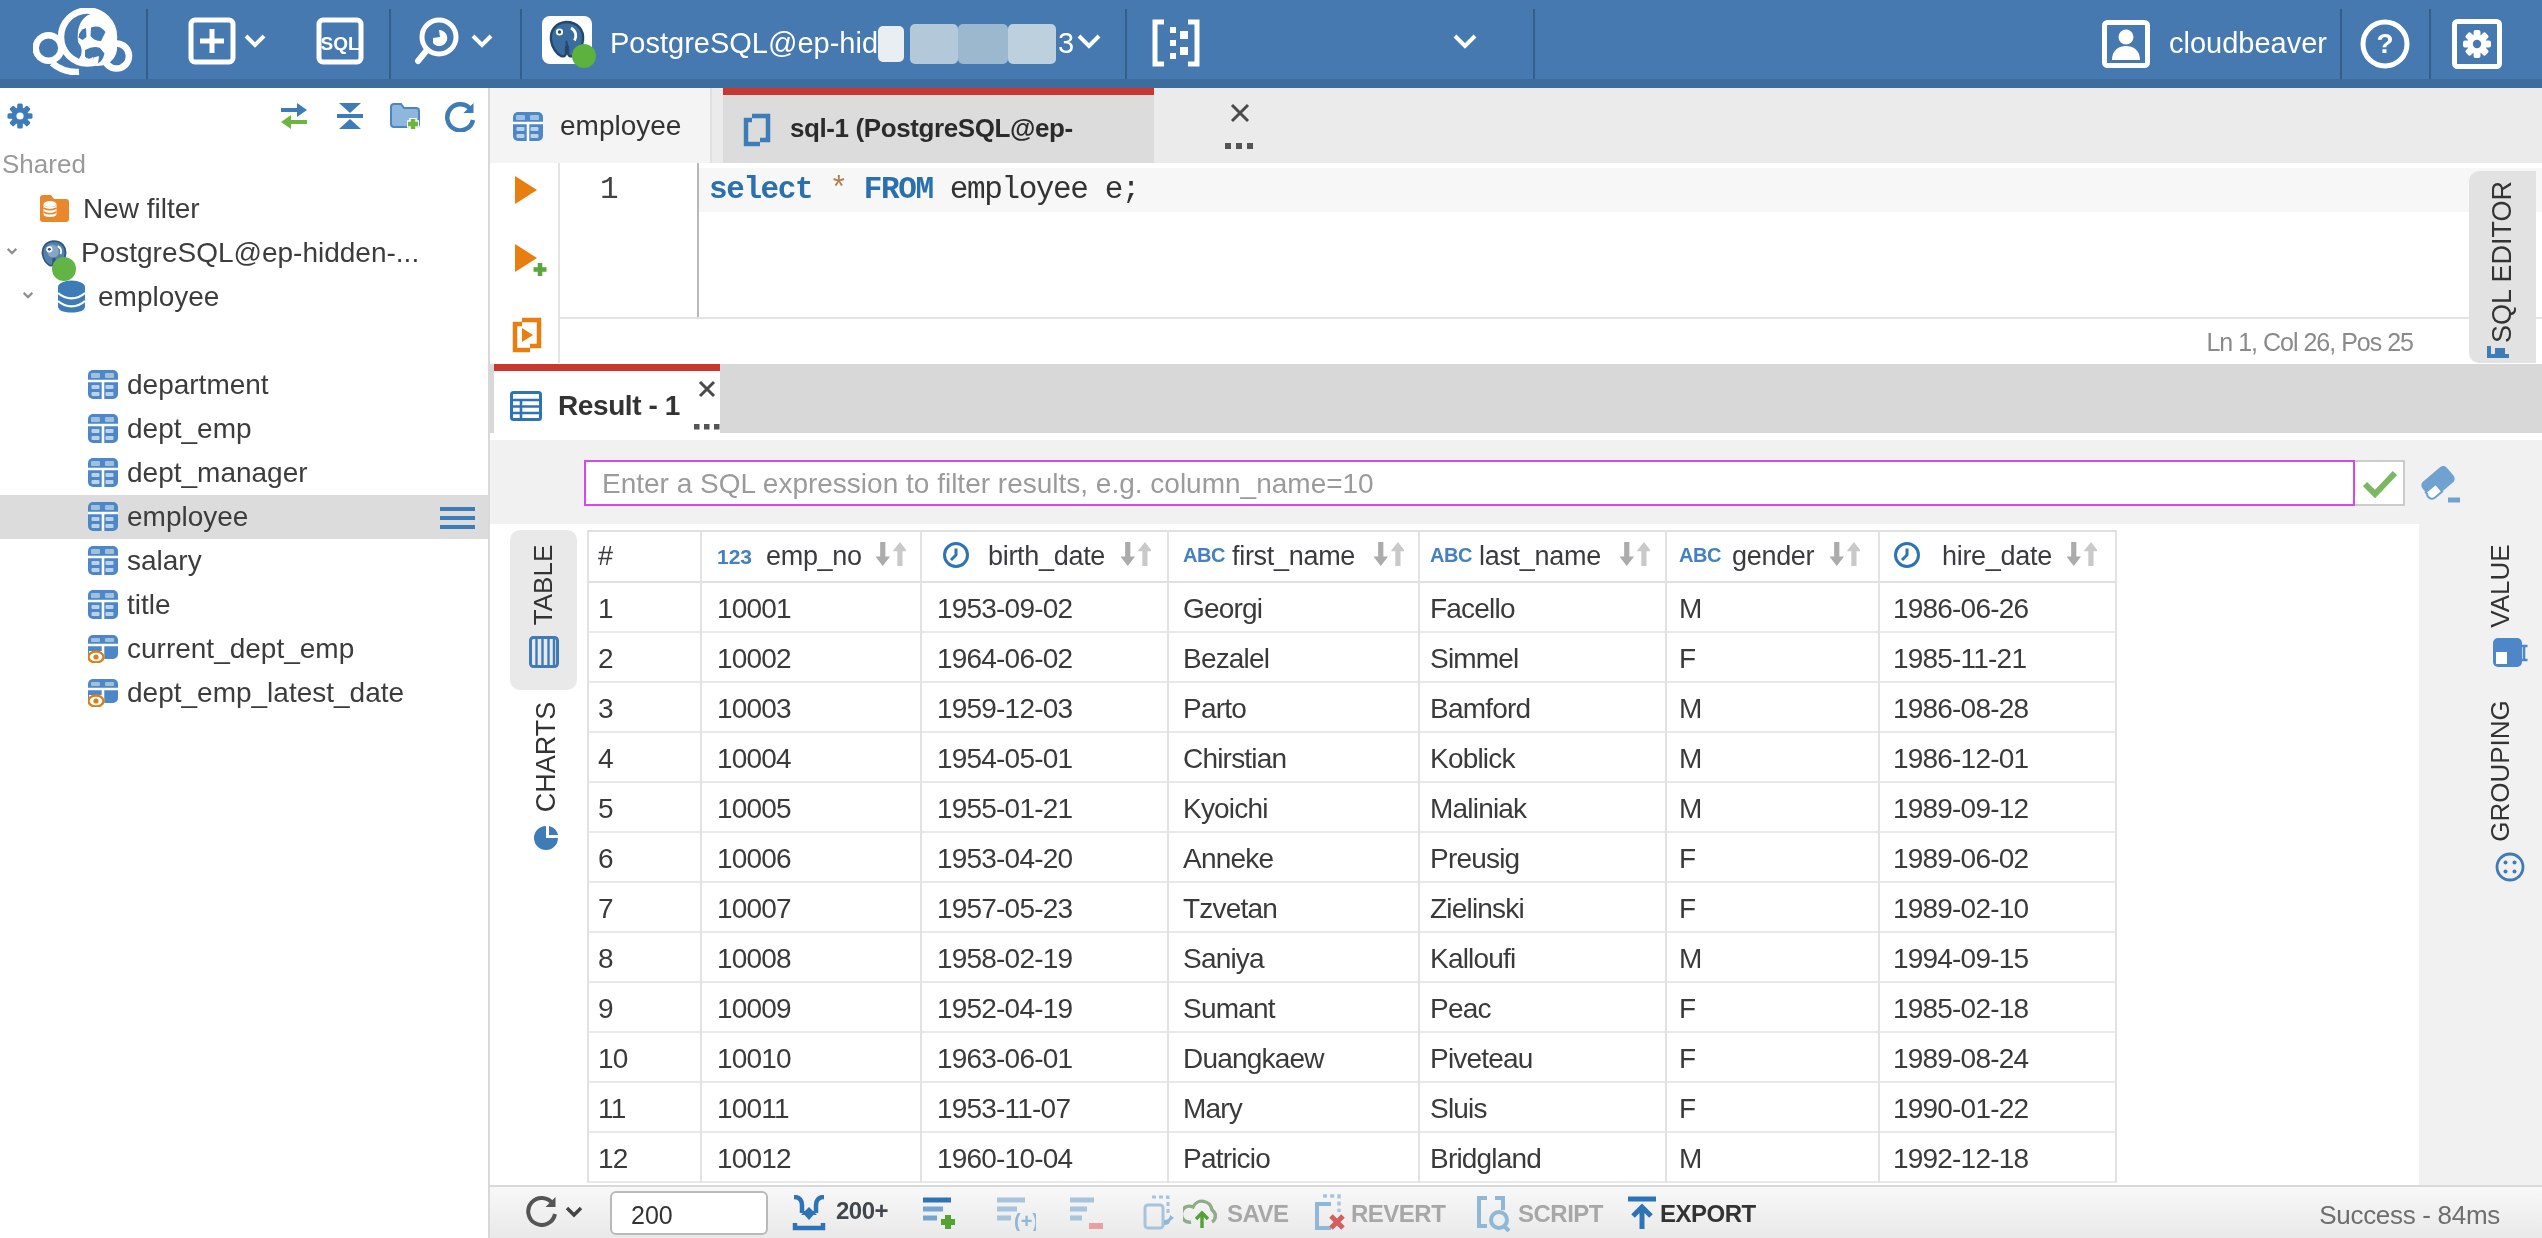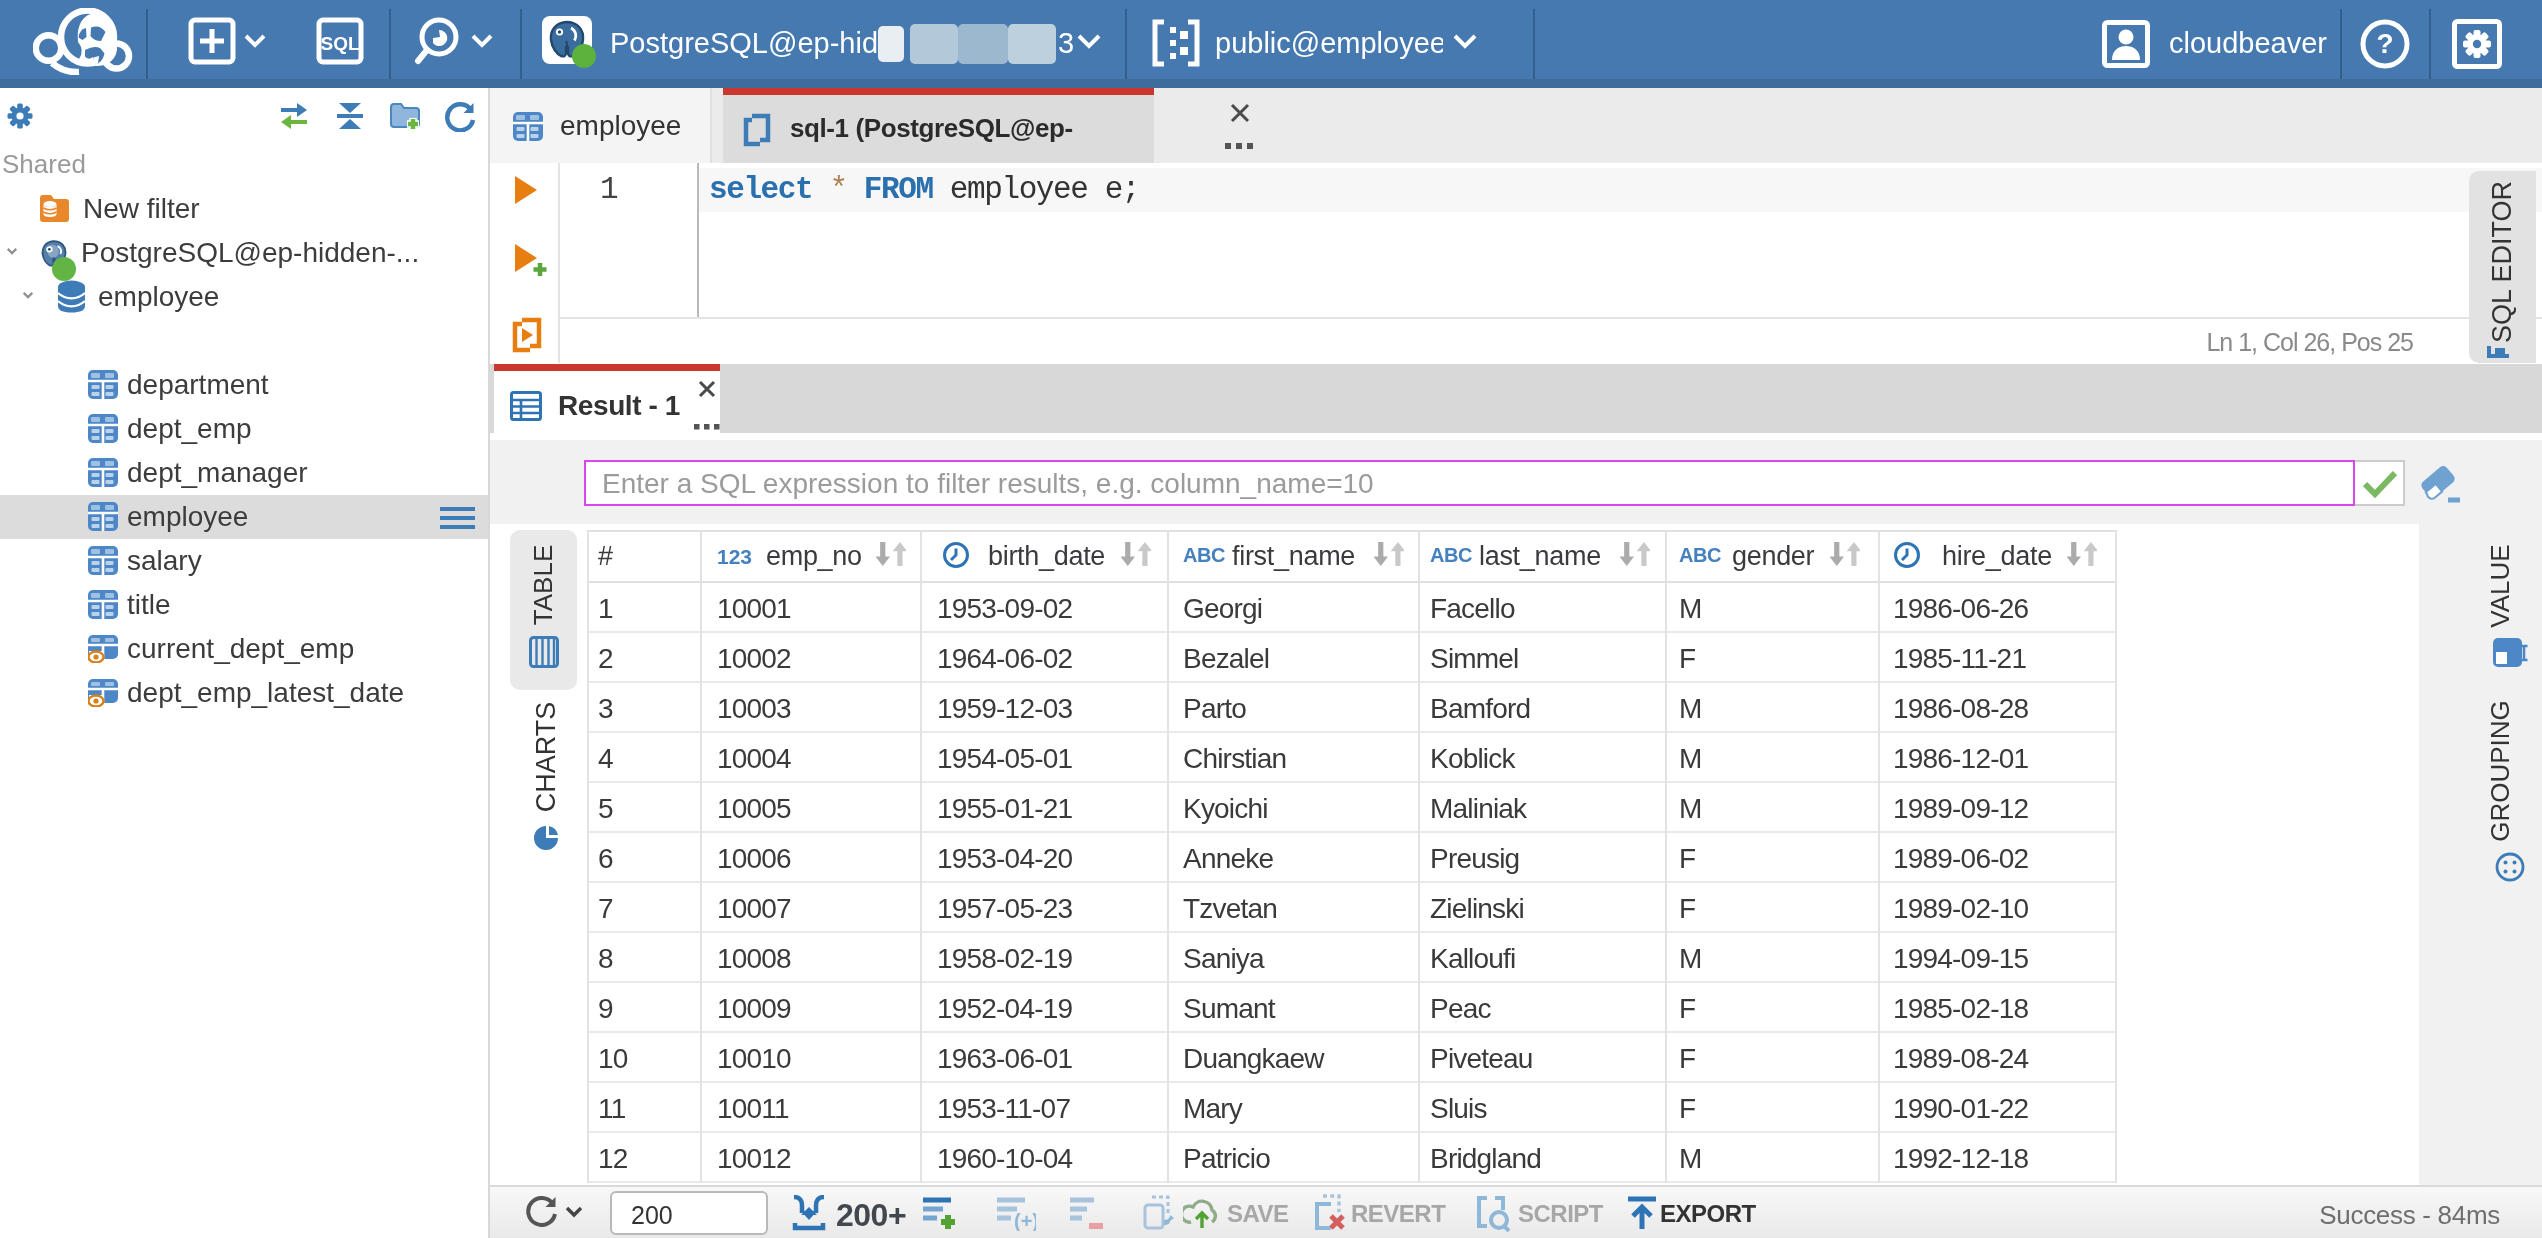--- a/index.html
+++ b/index.html
@@ -137,21 +137,20 @@
       <path d="M14 5 H5 V47 H14" fill="none" stroke="#fff" stroke-width="5"></path>
       <path d="M38 5 H47 V47 H38" fill="none" stroke="#fff" stroke-width="5"></path>
       <rect x="20" y="10" width="6" height="6" fill="#fff"></rect>
       <rect x="30" y="10" width="12" height="6" fill="#fff" opacity="0"></rect>
       <rect x="20" y="23" width="6" height="6" fill="#fff"></rect>
       <rect x="30" y="23" width="6" height="6" fill="#fff" opacity="0"></rect>
       <rect x="20" y="36" width="6" height="6" fill="#fff"></rect>
       <rect x="30" y="14" width="8" height="8" fill="#fff"></rect>
       <rect x="30" y="30" width="8" height="8" fill="#fff"></rect>
     </svg>
-    <div class="ttext" style="left:1215px;width:228px">public@employee</div>
     <svg class="abs" style="left:1452px;top:33px" width="26" height="18" viewBox="0 0 26 18">
       <path d="M3 3 l10 10 10-10" fill="none" stroke="#fff" stroke-width="4"></path>
     </svg>
     <div class="tdiv" style="left:1533px"></div>
 
     <svg class="abs" style="left:2102px;top:20px" width="48" height="48" viewBox="0 0 48 48">
       <rect x="2.5" y="2.5" width="43" height="43" rx="3" fill="none" stroke="#fff" stroke-width="5"></rect>
       <circle cx="24" cy="17" r="7.5" fill="#fff"></circle>
       <path d="M10 40 c0 -10 7 -14 14 -14 c7 0 14 4 14 14 z" fill="#fff"></path>
     </svg>
@@ -580,21 +579,21 @@
     </svg>
     <div class="abs" style="left:120px;top:4px;width:158px;height:44px;background:#fff;border:2px solid #b9b9b9;border-radius:6px">
       <div class="abs" style="left:19px;top:8px;font-size:25px;color:#333">200</div>
     </div>
     <svg class="abs" style="left:302px;top:8px" width="34" height="36" viewBox="0 0 34 36">
       <path d="M2 2 c6 0 8 4 8 8 v8 M32 2 c-6 0 -8 4 -8 8 v8" fill="none" stroke="#2e74b5" stroke-width="4.5"></path>
       <path d="M17 24 l-8 -8 h16 z" fill="#2e74b5" transform="rotate(180 17 18)"></path>
       <path d="M9 16 h16 l-8 9 z" fill="#2e74b5"></path>
       <path d="M3 28 v5 h28 v-5" fill="none" stroke="#2e74b5" stroke-width="4.5"></path>
     </svg>
-    <div class="abs" style="left:346px;top:10px;font-size:32px;font-weight:bold;color:#42474d;letter-spacing:-0.5px">200+</div>
+    <div class="abs" style="left:346px;top:10px;font-size:24px;font-weight:bold;color:#42474d;letter-spacing:-0.5px">200+</div>
     <svg class="abs" style="left:432px;top:8px" width="36" height="36" viewBox="0 0 36 36">
       <path d="M1 5 h28" stroke="#2e74b5" stroke-width="5"></path>
       <path d="M1 14 h20 M1 23 h14" stroke="#74a5d2" stroke-width="5"></path>
       <path d="M26 20 v14 M19 27 h14" stroke="#53a234" stroke-width="6"></path>
     </svg>
     <svg class="abs" style="left:506px;top:8px" width="40" height="36" viewBox="0 0 40 36">
       <path d="M1 5 h28 M1 14 h20 M1 23 h14" stroke="#a8c4dd" stroke-width="5"></path>
       <text x="18" y="33" font-size="20" font-weight="bold" fill="#8fb7d8">(+)</text>
     </svg>
     <svg class="abs" style="left:579px;top:8px" width="36" height="36" viewBox="0 0 36 36">

